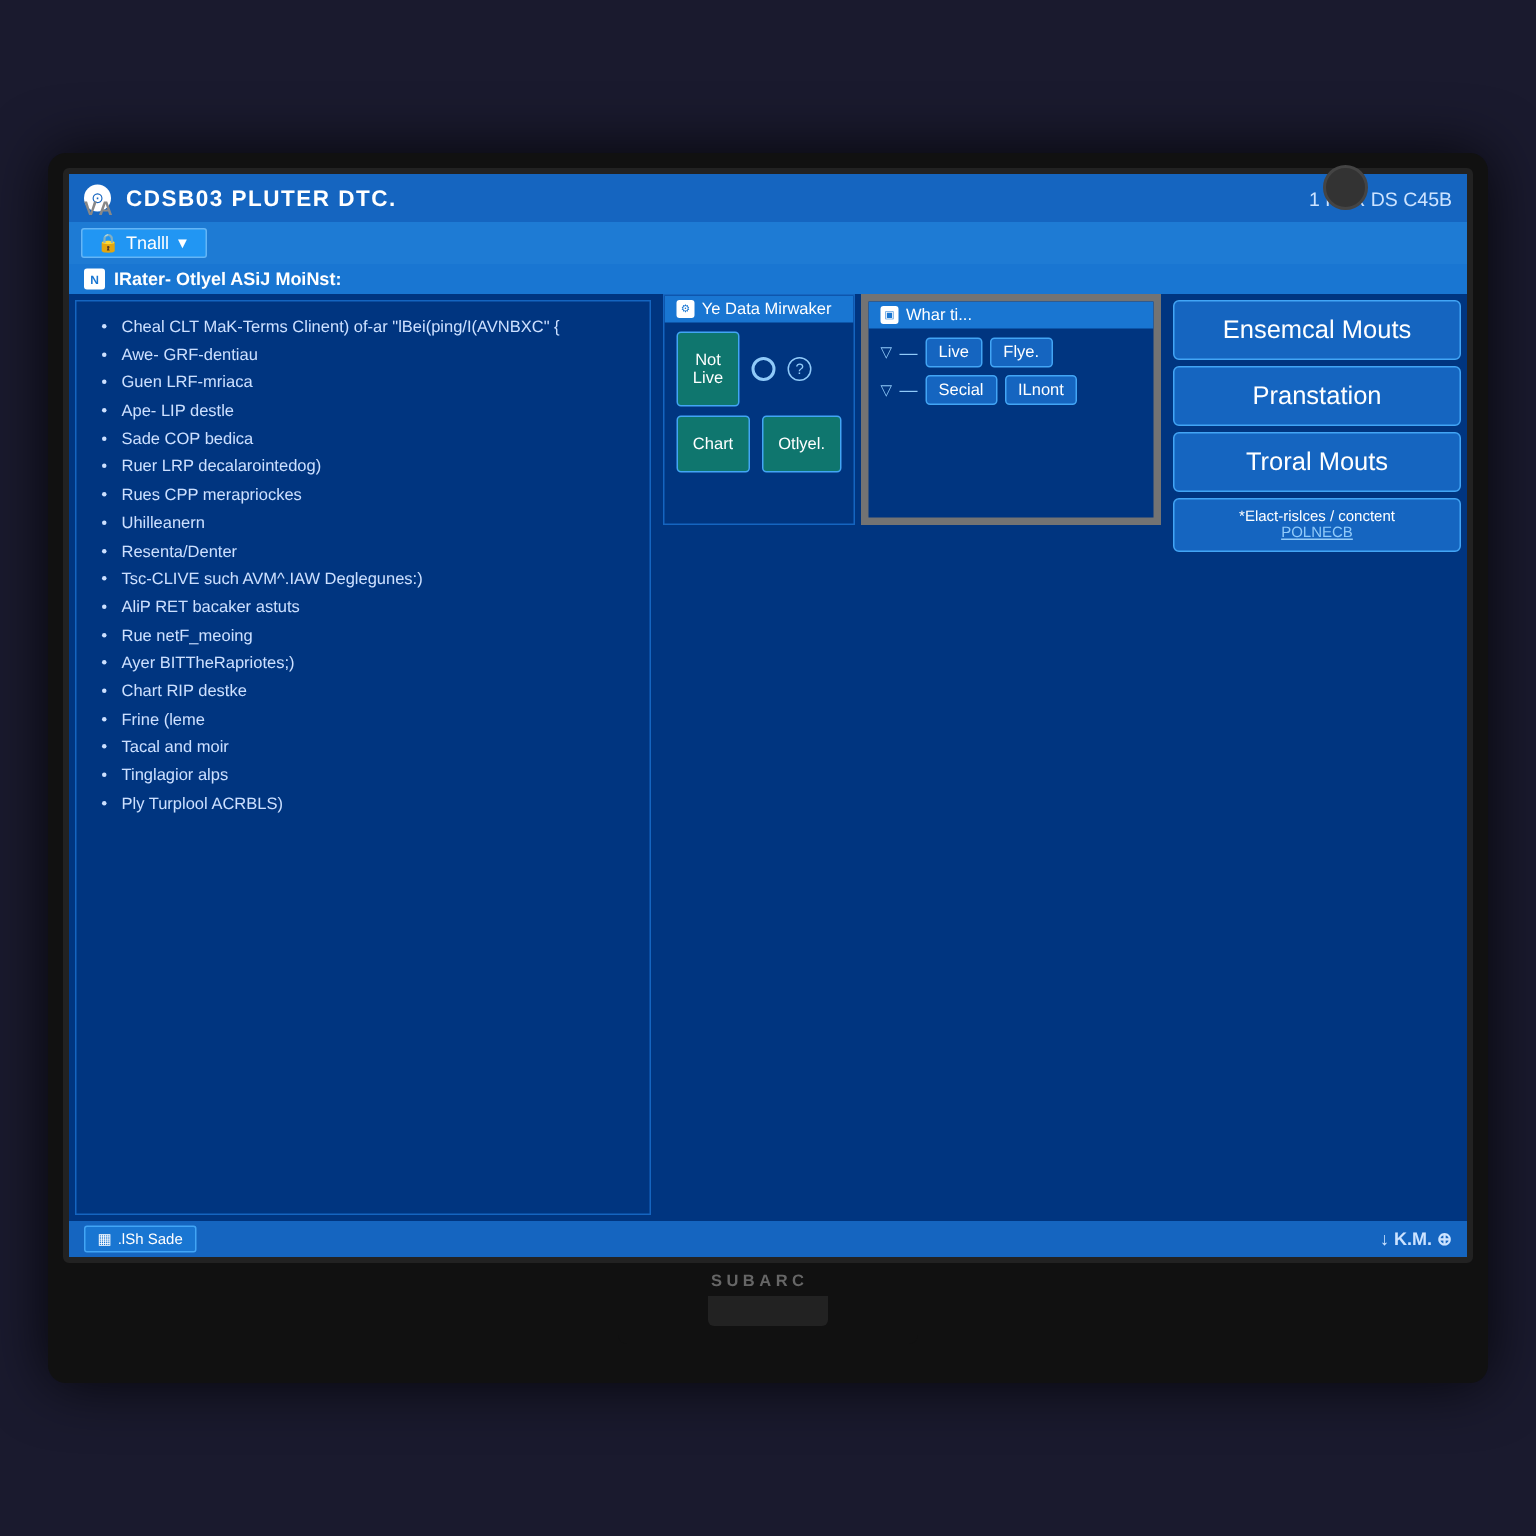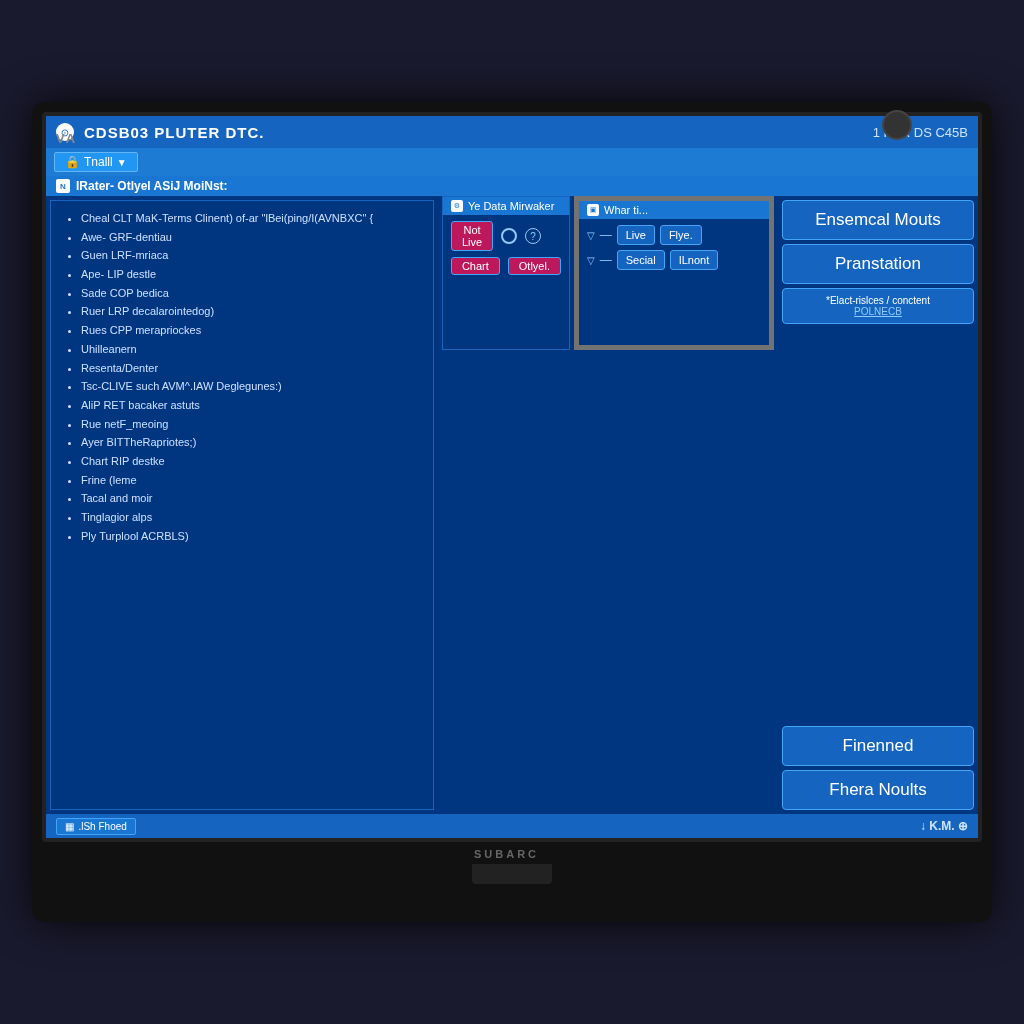--- a/index.html
+++ b/index.html
@@ -221,24 +221,24 @@
       gap: 6px;
     }
 
     .panel-row {
       display: flex;
       align-items: center;
       gap: 8px;
     }
 
     .panel-btn {
-      background: #be185d;
+      background: #0f766e;
       color: #fff;
       border: 1px solid #42a5f5;
-      padding: 2px 10px;
+      padding: 12px 10px;
       font-size: 11px;
       cursor: pointer;
       border-radius: 3px;
       white-space: nowrap;
     }
 
     .radio-circle {
       width: 16px;
       height: 16px;
       border: 2px solid #90caf9;
@@ -522,36 +522,33 @@
               </div>
             </div>
           </div>
 
         </div>
       </div>
 
       <div class="right-sidebar">
         <button class="sidebar-btn">Ensemcal  Mouts</button>
         <button class="sidebar-btn">Pranstation</button>
+        <button class="sidebar-btn">Troral  Mouts</button>
         <div class="sidebar-btn-special">
           <div style="font-size:10px;">*Elact-rislces / conctent</div>
           <div class="link-text">POLNECB</div>
         </div>
-        <div class="sidebar-bottom">
-          <button class="sidebar-btn">Finenned</button>
-          <button class="sidebar-btn">Fhera  Noults</button>
-        </div>
       </div>
 
     </div>
 
     <div class="status-bar">
       <button class="status-btn">
         <span>▦</span>
-        <span>.lSh  Fhoed</span>
+        <span>.lSh  Sade</span>
       </button>
       <span class="status-right">↓  K.M. ⊕</span>
     </div>
 
   </div>
 
   <div class="screen-brand">SUBARC</div>
   <div class="monitor-stand"></div>
   <div class="monitor-base"></div>
 </div>

